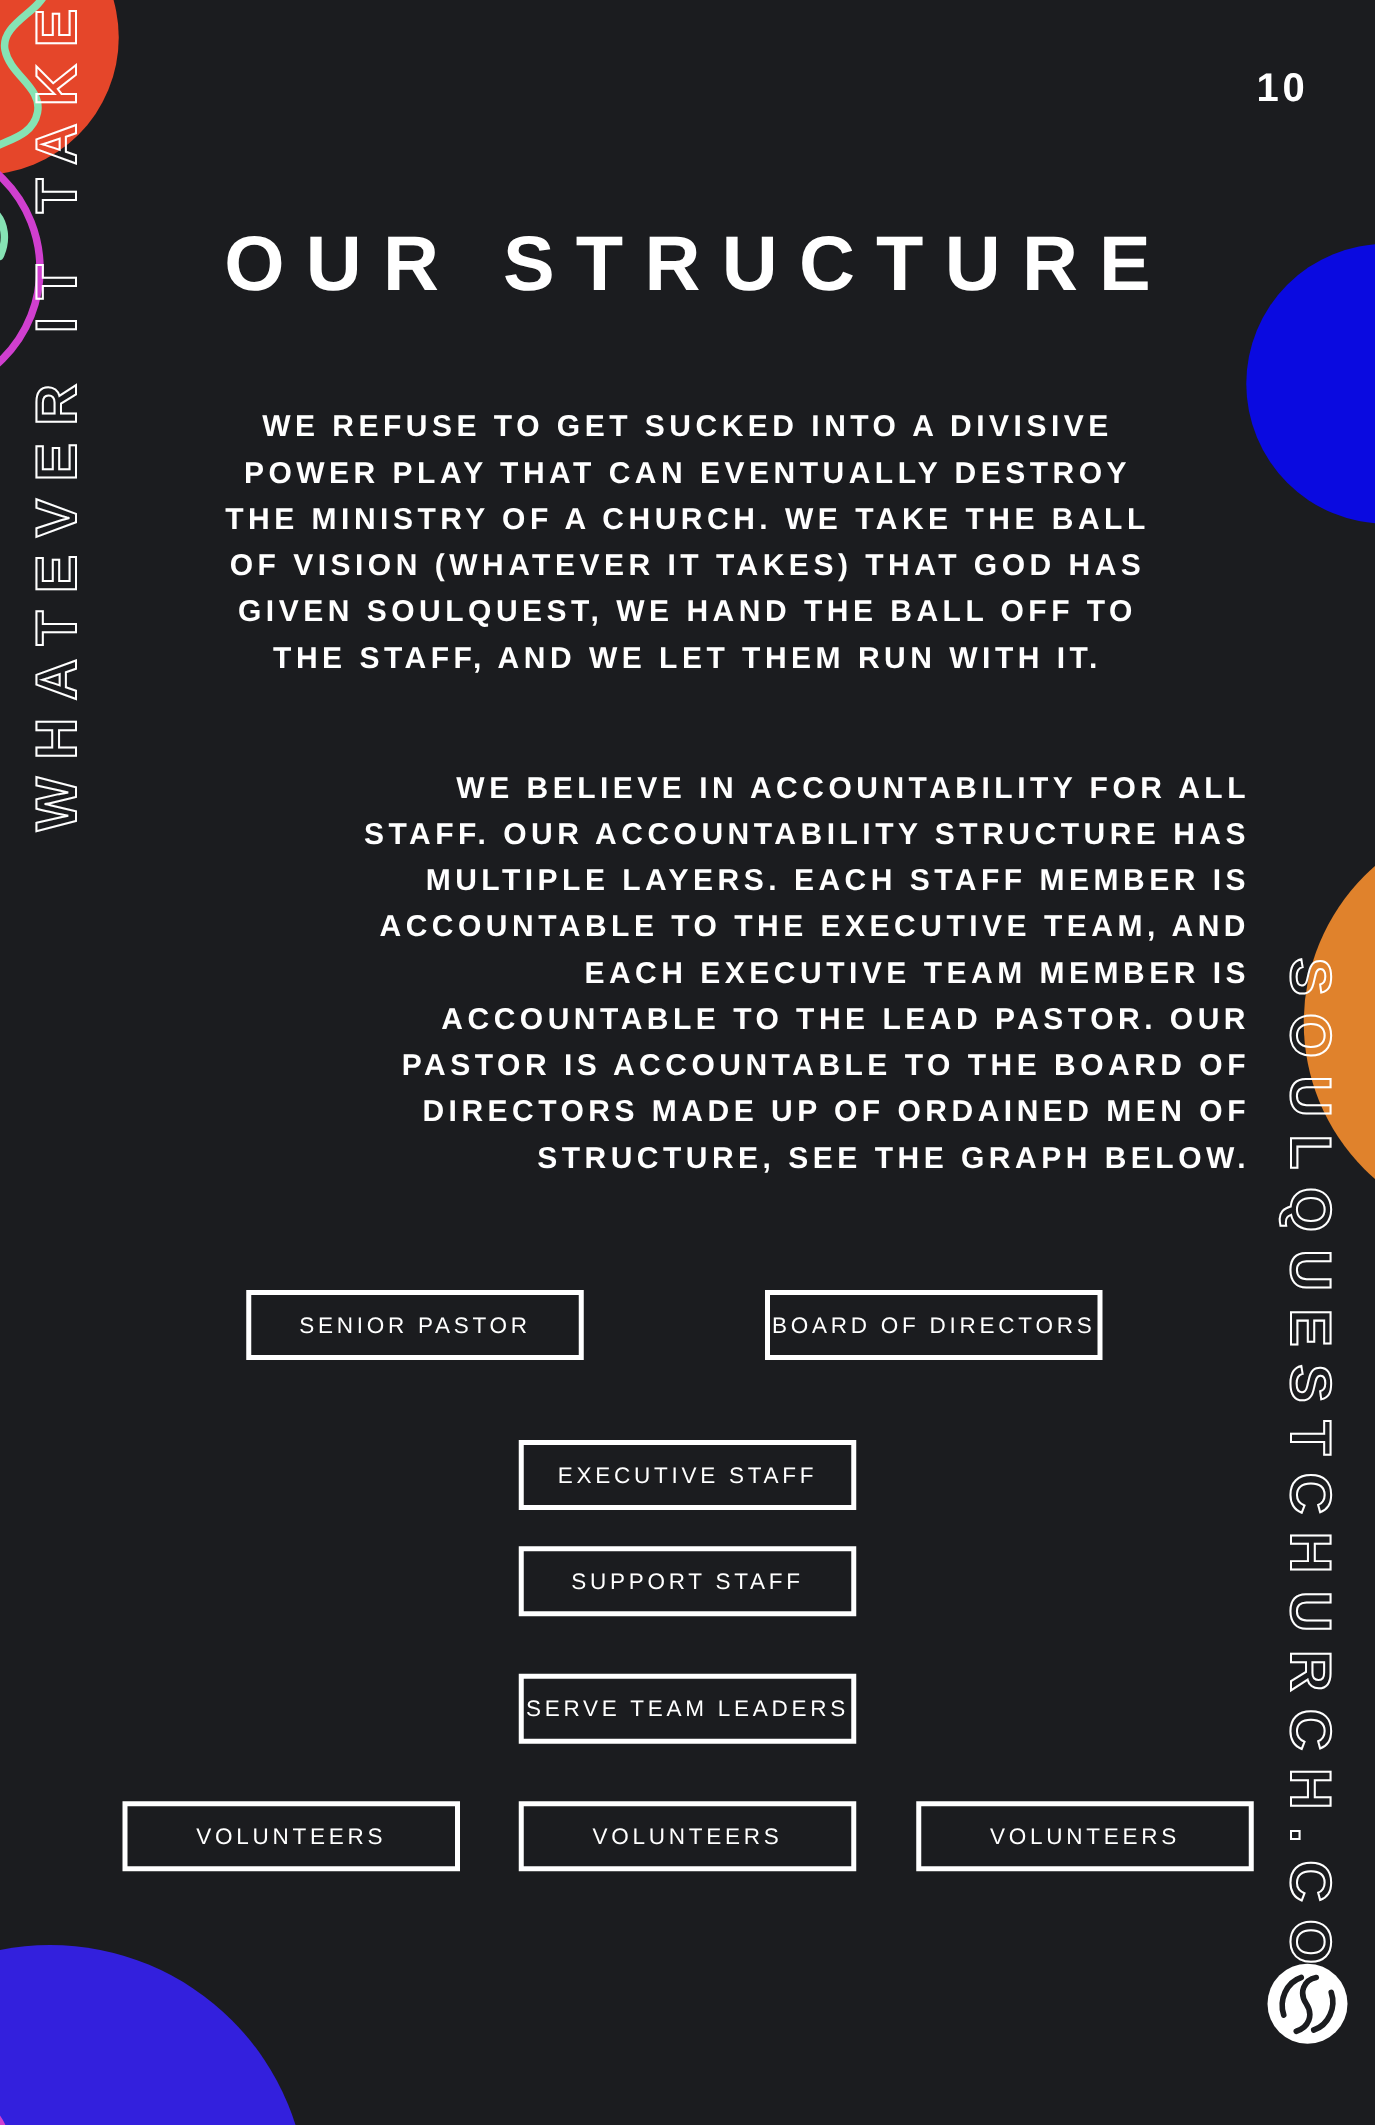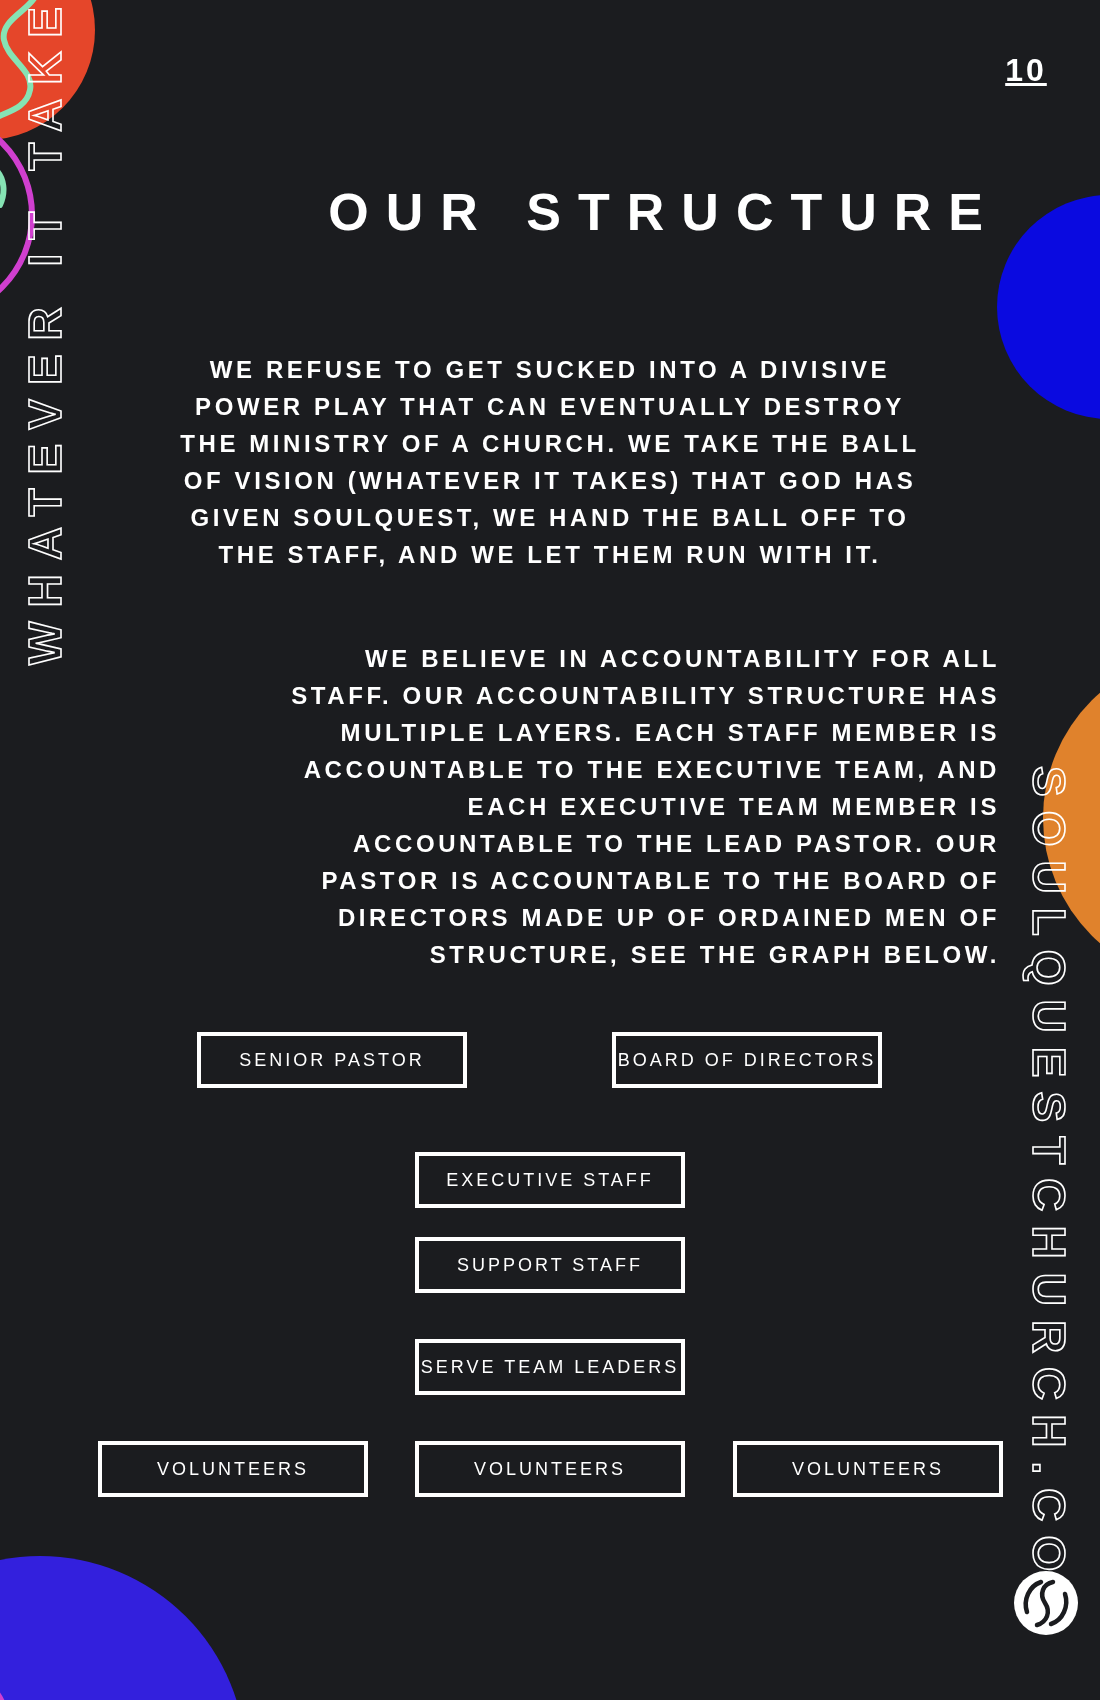--- a/index.html
+++ b/index.html
@@ -8,30 +8,30 @@
     background: #1b1c1f;
     font-family: "Liberation Sans", sans-serif;
     color: #ffffff;
   }
   .deco { position: absolute; pointer-events: none; }
   .page {
     position: absolute; left: 0; top: 0; width: 1100px; height: 1700px;
   }
   .page-number {
     position: absolute; left: 1000px; top: 52px; width: 52px; text-align: center;
-    font-weight: bold; font-size: 32px; letter-spacing: 3px; line-height: 36px; text-decoration: underline;
+    font-weight: bold; font-size: 32px; letter-spacing: 3px; line-height: 36px;
   }
   .title {
-    position: absolute; left: 100px; top: 168px; width: 900px; text-align: right;
-    font-weight: bold; font-size: 52px; letter-spacing: 17px; line-height: 88px;
+    position: absolute; left: 100px; top: 168px; width: 900px; text-align: center;
+    font-weight: bold; font-size: 62px; letter-spacing: 17px; line-height: 88px;
     white-space: nowrap; padding-left: 17px; box-sizing: border-box;
   }
   .para {
     position: absolute; left: 100px; width: 900px; text-align: center;
-    font-weight: bold; font-size: 24px; letter-spacing: 3.6px; line-height: 37px; margin-top: 28px;
+    font-weight: bold; font-size: 24px; letter-spacing: 3.6px; line-height: 37px;
   }
   .para .line { display: block; white-space: nowrap; }
   .para-1 { top: 323px; }
   .para-2 { top: 612px; text-align: right; }
   .vtext {
     position: absolute; white-space: nowrap;
     font-weight: bold; font-size: 46px; letter-spacing: 14px; line-height: 46px;
     color: transparent;
     -webkit-text-stroke: 1.6px #ffffff;
   }

